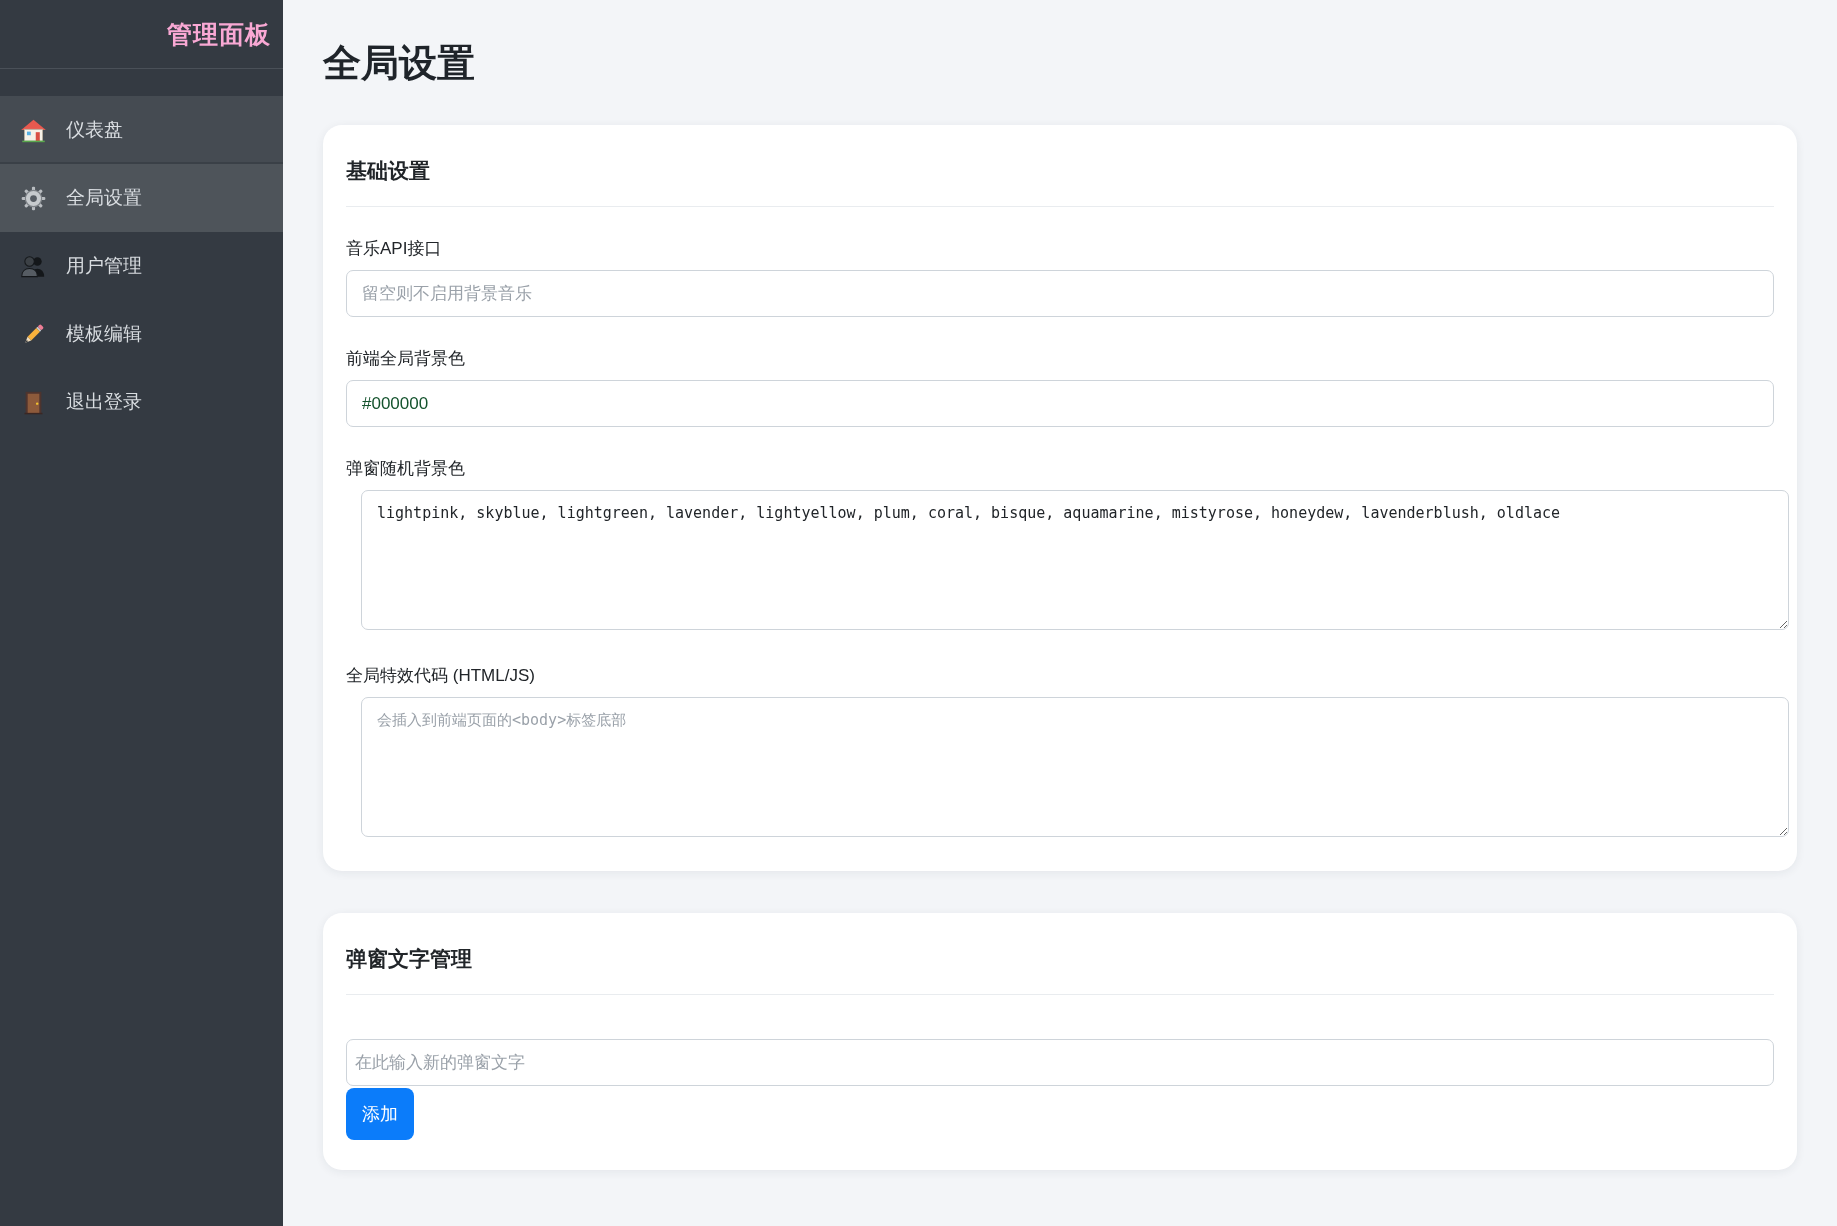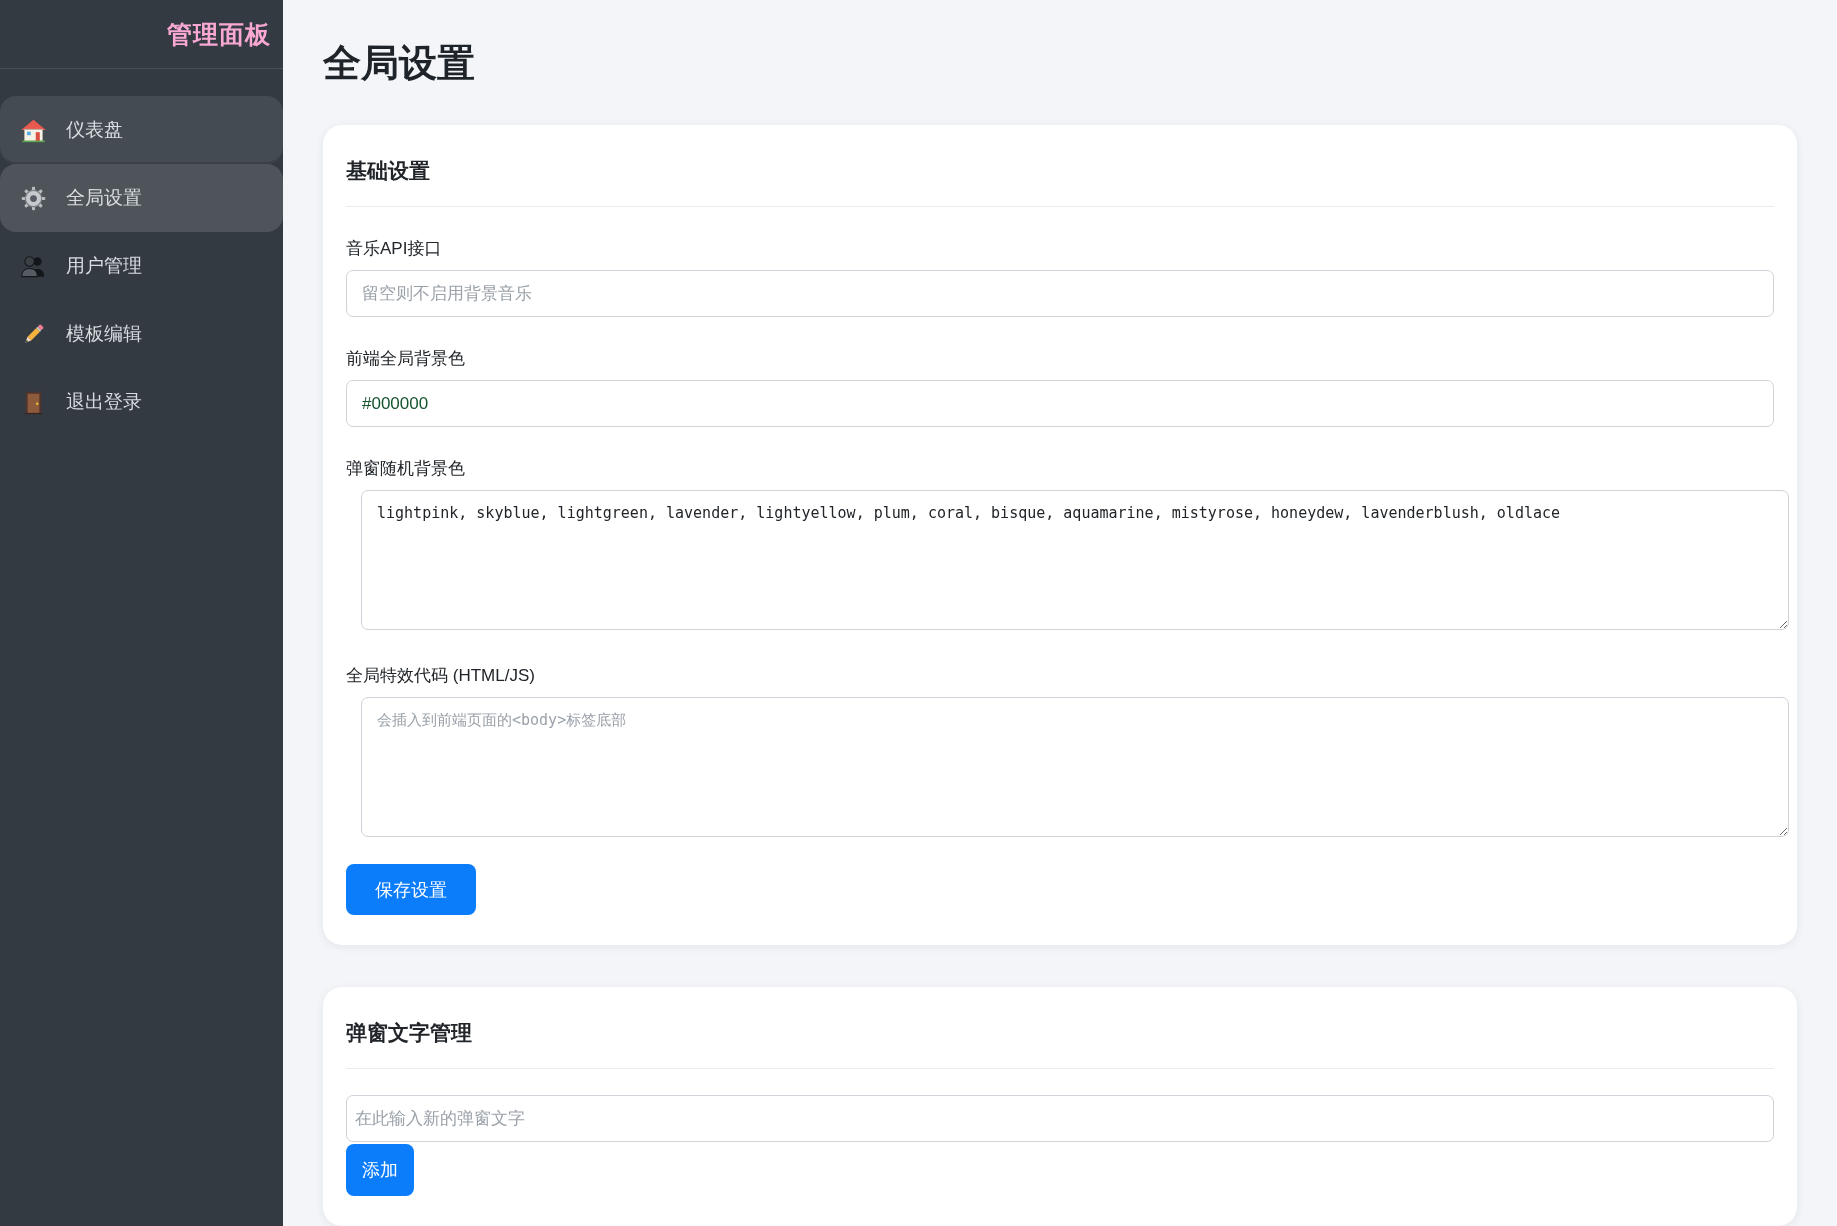--- a/index.html
+++ b/index.html
@@ -20,21 +20,21 @@
     background: var(--sidebar-bg, #343a42);
   }
   .sidebar-header { padding: 18px 12px 17px; }
   .sidebar-title { color: #f9a8d4; font-size: 25px; font-weight: 700; letter-spacing: 1px; text-align: right; }
   .sidebar-divider { border: none; border-top: 1px solid #4a5058; }
   .nav { margin-top: 27px; }
   .nav-item {
     display: flex; align-items: center;
     height: 68px; padding: 0 14px 0 20px;
     cursor: pointer;
-    color: #d9dde1; font-size: 19px; border-radius: 16px;
+    color: #d9dde1; font-size: 19px;
   }
   .nav-item.is-hover  { background: var(--sidebar-hover, #454b52); box-shadow: inset 0 -2px 0 #3a4047; }
   .nav-item.is-active { background: var(--sidebar-active, #4e545a); }
   .nav-icon { width: 27px; height: 27px; flex: 0 0 27px; margin-right: 19px; display: inline-flex; }
   .nav-icon svg { width: 100%; height: 100%; }
 
   
   .main { flex: 1 1 auto; padding: 38px 40px 0; overflow: hidden; }
   .page-title { font-size: 38px; font-weight: 700; color: #1f242a; margin: 0 0 36px; }
 
@@ -66,21 +66,21 @@
   }
   .text-input::placeholder, .textarea::placeholder { color: #9aa1a9; }
 
   .btn {
     display: inline-block; border: none; cursor: pointer;
     border-radius: 8px; background: var(--accent, #0b7cfa);
     color: #ffffff; font-size: 18px; font-family: inherit;
   }
   .btn-save { height: 51px; padding: 0 29px; margin-top: 23px; }
   .btn-add  { height: 52px; padding: 0 16px; margin-top: 2px; }
-  .mt-26 { margin-top: 26px; padding-left: 8px; }
+  .mt-26 { margin-top: 44px; padding-left: 8px; }
 </style>
 </head>
 <body>
 
 <aside class="sidebar">
   <div class="sidebar-header">
     <div class="sidebar-title">管理面板</div>
   </div>
   <hr class="sidebar-divider">
 
@@ -170,23 +170,20 @@
 
     <label class="form-label">前端全局背景色</label>
     <input type="text" class="text-input" value="#000000" style="">
 
     <label class="form-label">弹窗随机背景色</label>
     <textarea class="textarea" style="">lightpink, skyblue, lightgreen, lavender, lightyellow, plum, coral, bisque, aquamarine, mistyrose, honeydew, lavenderblush, oldlace</textarea>
 
     <label class="form-label">全局特效代码 (HTML/JS)</label>
     <textarea class="textarea" placeholder="会插入到前端页面的&lt;body&gt;标签底部" style=""></textarea>
 
-    <div>
-      <button class="btn btn-save">保存设置</button>
-    </div>
   </section>
 
   <section class="card">
     <h2 class="card-title">弹窗文字管理</h2>
     <hr class="card-divider">
 
     <input type="text" class="text-input mt-26" placeholder="在此输入新的弹窗文字" style="">
     <div>
       <button class="btn btn-add">添加</button>
     </div>

